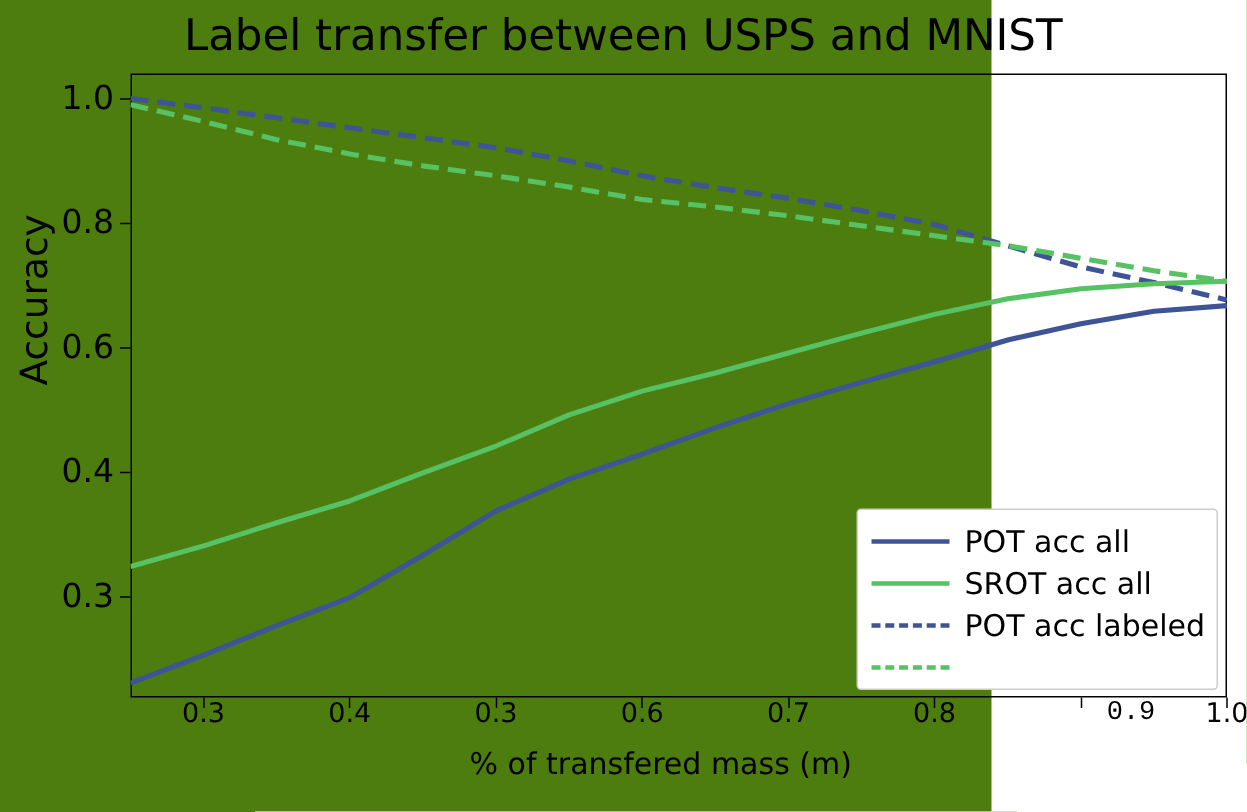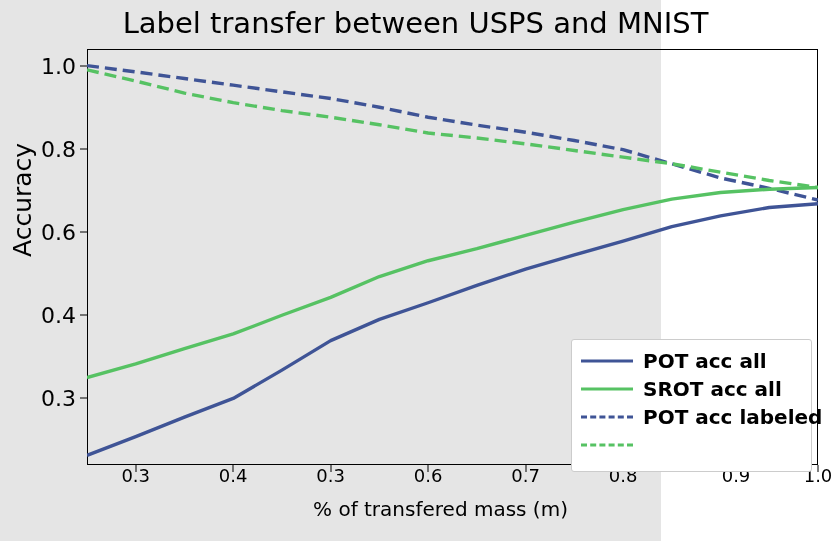--- a/index.html
+++ b/index.html
@@ -10,21 +10,21 @@
   body {
     width: 831px;
     height: 541px;
     font-family: "DejaVu Sans", sans-serif;
     overflow: hidden;
   }
   #figure {
     position: relative;
     width: 661px;
     height: 541px;
-    background: #e5e5e5;
+    background: #4d7c0f;
   }
   #chart-title {
     position: absolute;
     left: 0;
     top: 6px;
     width: 831px;
     text-align: center;
     font-size: 29px;
     color: #000000;
     letter-spacing: 0px;
@@ -111,22 +111,21 @@
   }
   #legend {
     position: absolute;
     left: 571px;
     top: 339px;
     width: 241px;
     box-sizing: border-box;
     border: 1px solid #cccccc;
     border-radius: 3px;
     background: #ffffff;
-    padding: 7px 9px 12px 9px;
-    font-weight: bold;
+    padding: 7px 9px 0 9px;
   }
   .legend-row {
     display: flex;
     align-items: center;
     height: 28px;
   }
   .legend-swatch {
     width: 52px;
     height: 14px;
     flex: 0 0 52px;
@@ -186,21 +185,21 @@
         <div class="tick-label-x" style="left: 146.2px;">0.4</div>
         <div class="tick-mark-x" style="left: 243.667px;"></div>
         <div class="tick-label-x" style="left: 243.667px;">0.3</div>
         <div class="tick-mark-x" style="left: 341.133px;"></div>
         <div class="tick-label-x" style="left: 341.133px;">0.6</div>
         <div class="tick-mark-x" style="left: 438.6px;"></div>
         <div class="tick-label-x" style="left: 438.6px;">0.7</div>
         <div class="tick-mark-x" style="left: 536.067px;"></div>
         <div class="tick-label-x" style="left: 536.067px;">0.8</div>
         <div class="tick-mark-x" style="left: 633.533px;"></div>
-        <div class="tick-label-x" style="left: 649px;">0.9</div>
+        <div class="tick-label-x" style="left: 667px; font-family: Liberation Mono, monospace;">0.9</div>
         <div class="tick-mark-x" style="left: 731px;"></div>
         <div class="tick-label-x" style="left: 731px;">1.0</div>
       </div>
   </div>
 
   <div id="legend">
     <div class="legend-row">
       <span class="legend-swatch">
           <span class="ln" id="sw0" style="border-top-color: rgb(63, 84, 150); border-top-style: solid;"></span>
         </span>

